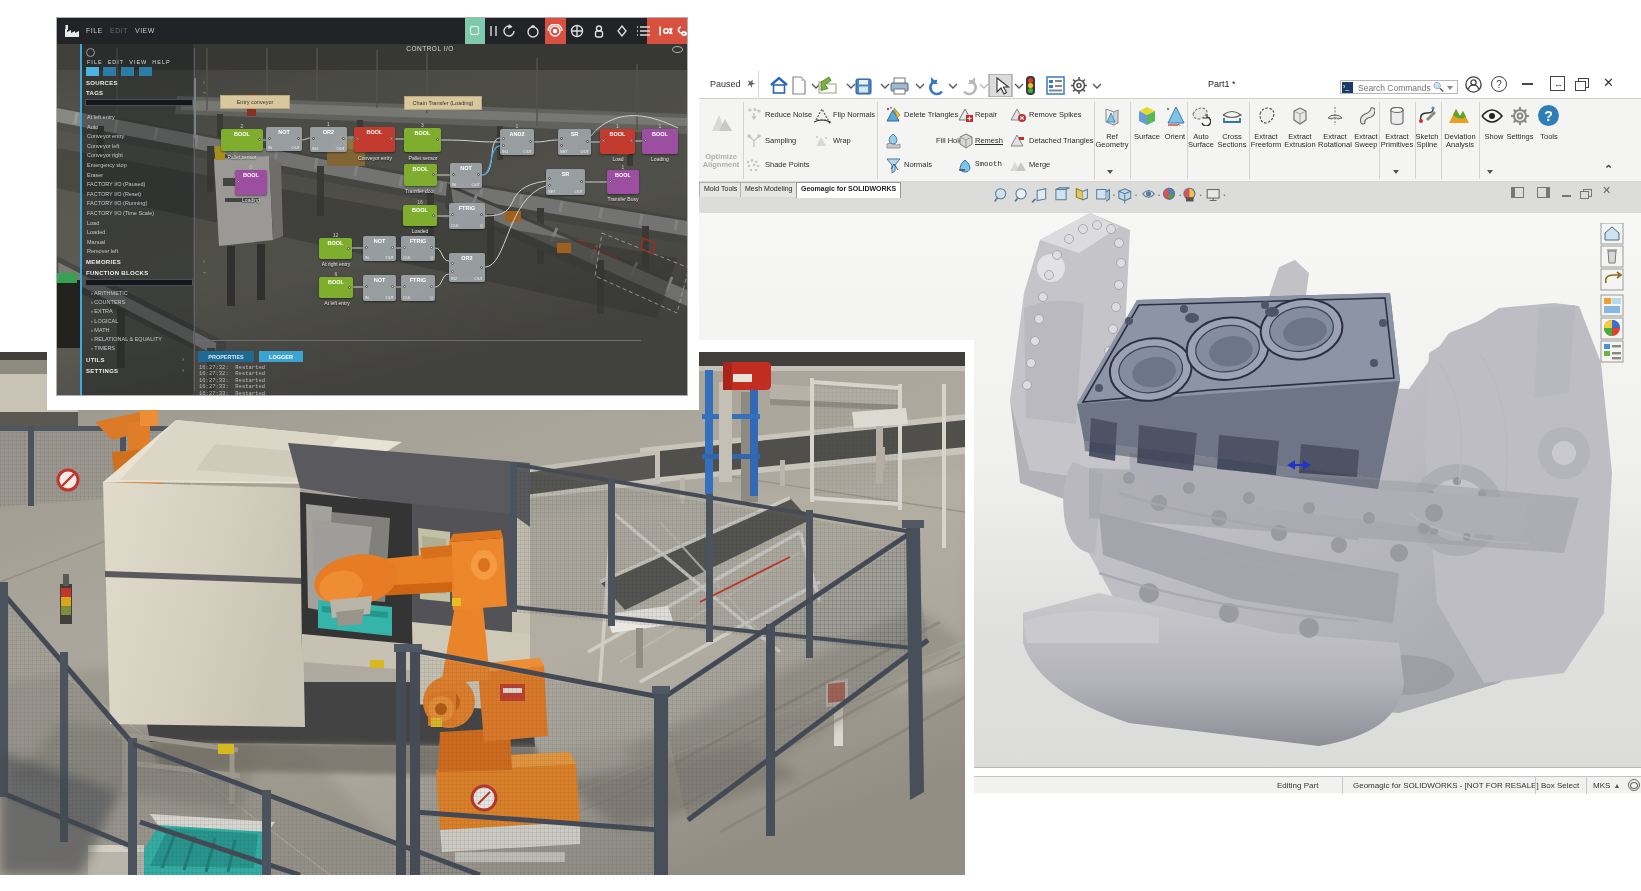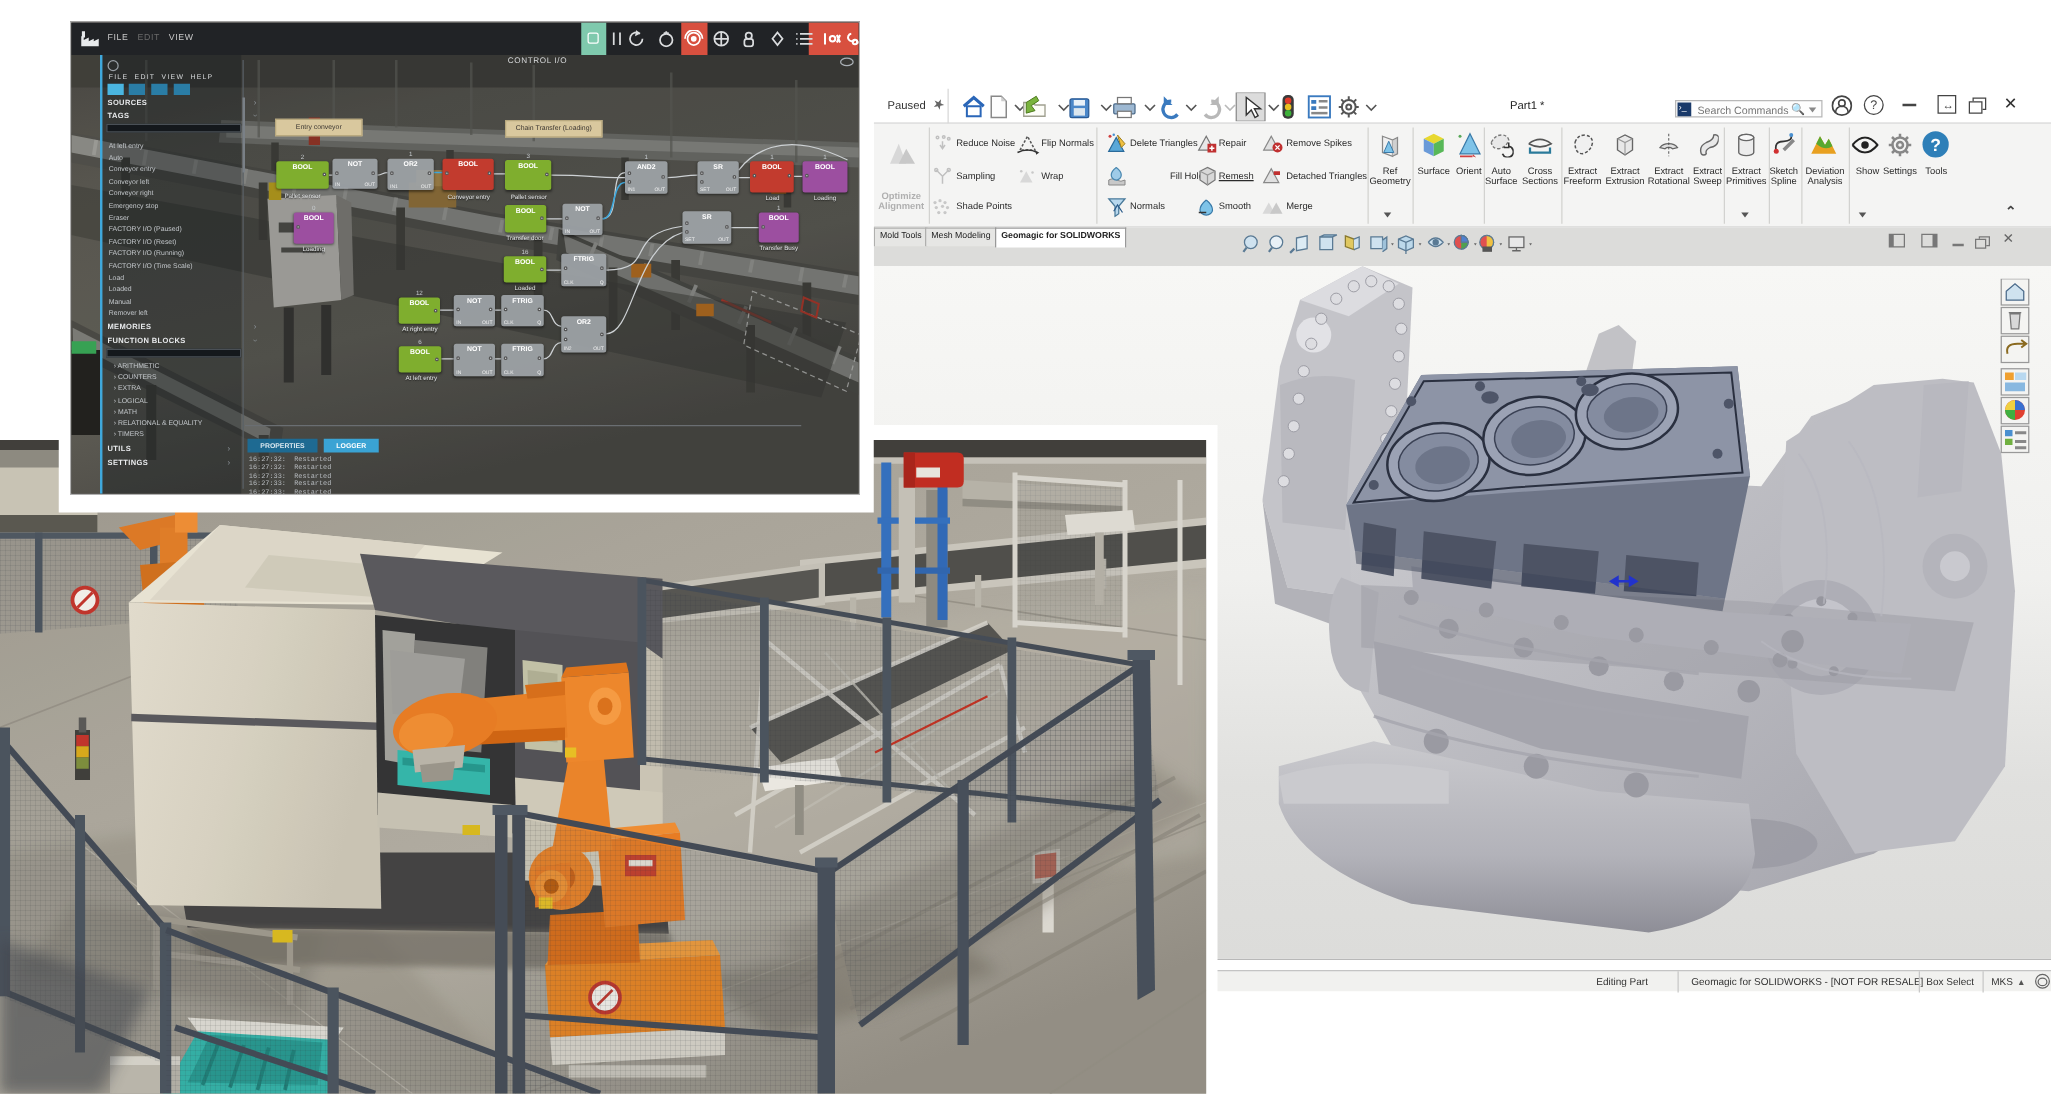--- a/index.html
+++ b/index.html
@@ -212,21 +212,21 @@
       <div class="rsmtxt" style="left:276px;top:11px;">Repair</div>
       <svg class="sw-ico" style="left:258px;top:33px;" width="17" height="17" viewBox="0 0 17 17">
           <path d="M3 5 L9 2 L15 5 L15 12 L9 16 L3 12 Z" fill="#d8d8d8" stroke="#777" stroke-width="1"></path>
           <path d="M3 5 L9 8 L15 5 M9 8 V16" fill="none" stroke="#999" stroke-width="1"></path>
         </svg>
       <div class="rsmtxt" style="left:276px;top:37px;text-decoration:underline;">Remesh</div>
       <svg class="sw-ico" style="left:258px;top:58px;" width="17" height="17" viewBox="0 0 17 17">
           <path d="M8 3 q5 4 5 8 a5 4 0 1 1 -10 0 q0 -4 5 -8" fill="#7ec3e8" stroke="#3a7aa8" stroke-width="1"></path>
           <path d="M2 13 h6" stroke="#333" stroke-width="1.2"></path>
         </svg>
-      <div class="rsmtxt" style="left:276px;top:61px;">Smooth</div>
+      <div class="rsmtxt" style="left:276px;top:61px;font-family:Liberation Mono, monospace;">Smooth</div>
 
       <svg class="sw-ico" style="left:310px;top:7px;" width="18" height="17" viewBox="0 0 18 17">
           <path d="M2 14 L8 3 L14 14 Z" fill="#e0e0e0" stroke="#888" stroke-width="1"></path>
           <circle cx="13" cy="12" r="4" fill="#c03030"></circle>
           <path d="M11.3 10.3 l3.4 3.4 M14.7 10.3 l-3.4 3.4" stroke="#fff" stroke-width="1.1"></path>
         </svg>
       <div class="rsmtxt" style="left:330px;top:11px;">Remove Spikes</div>
       <svg class="sw-ico" style="left:310px;top:33px;" width="18" height="17" viewBox="0 0 18 17">
           <path d="M2 14 L8 3 L14 14 Z" fill="#e0e0e0" stroke="#888" stroke-width="1"></path>
           <path d="M10 5 h5 v3 h-5 z" fill="#c03030"></path>

